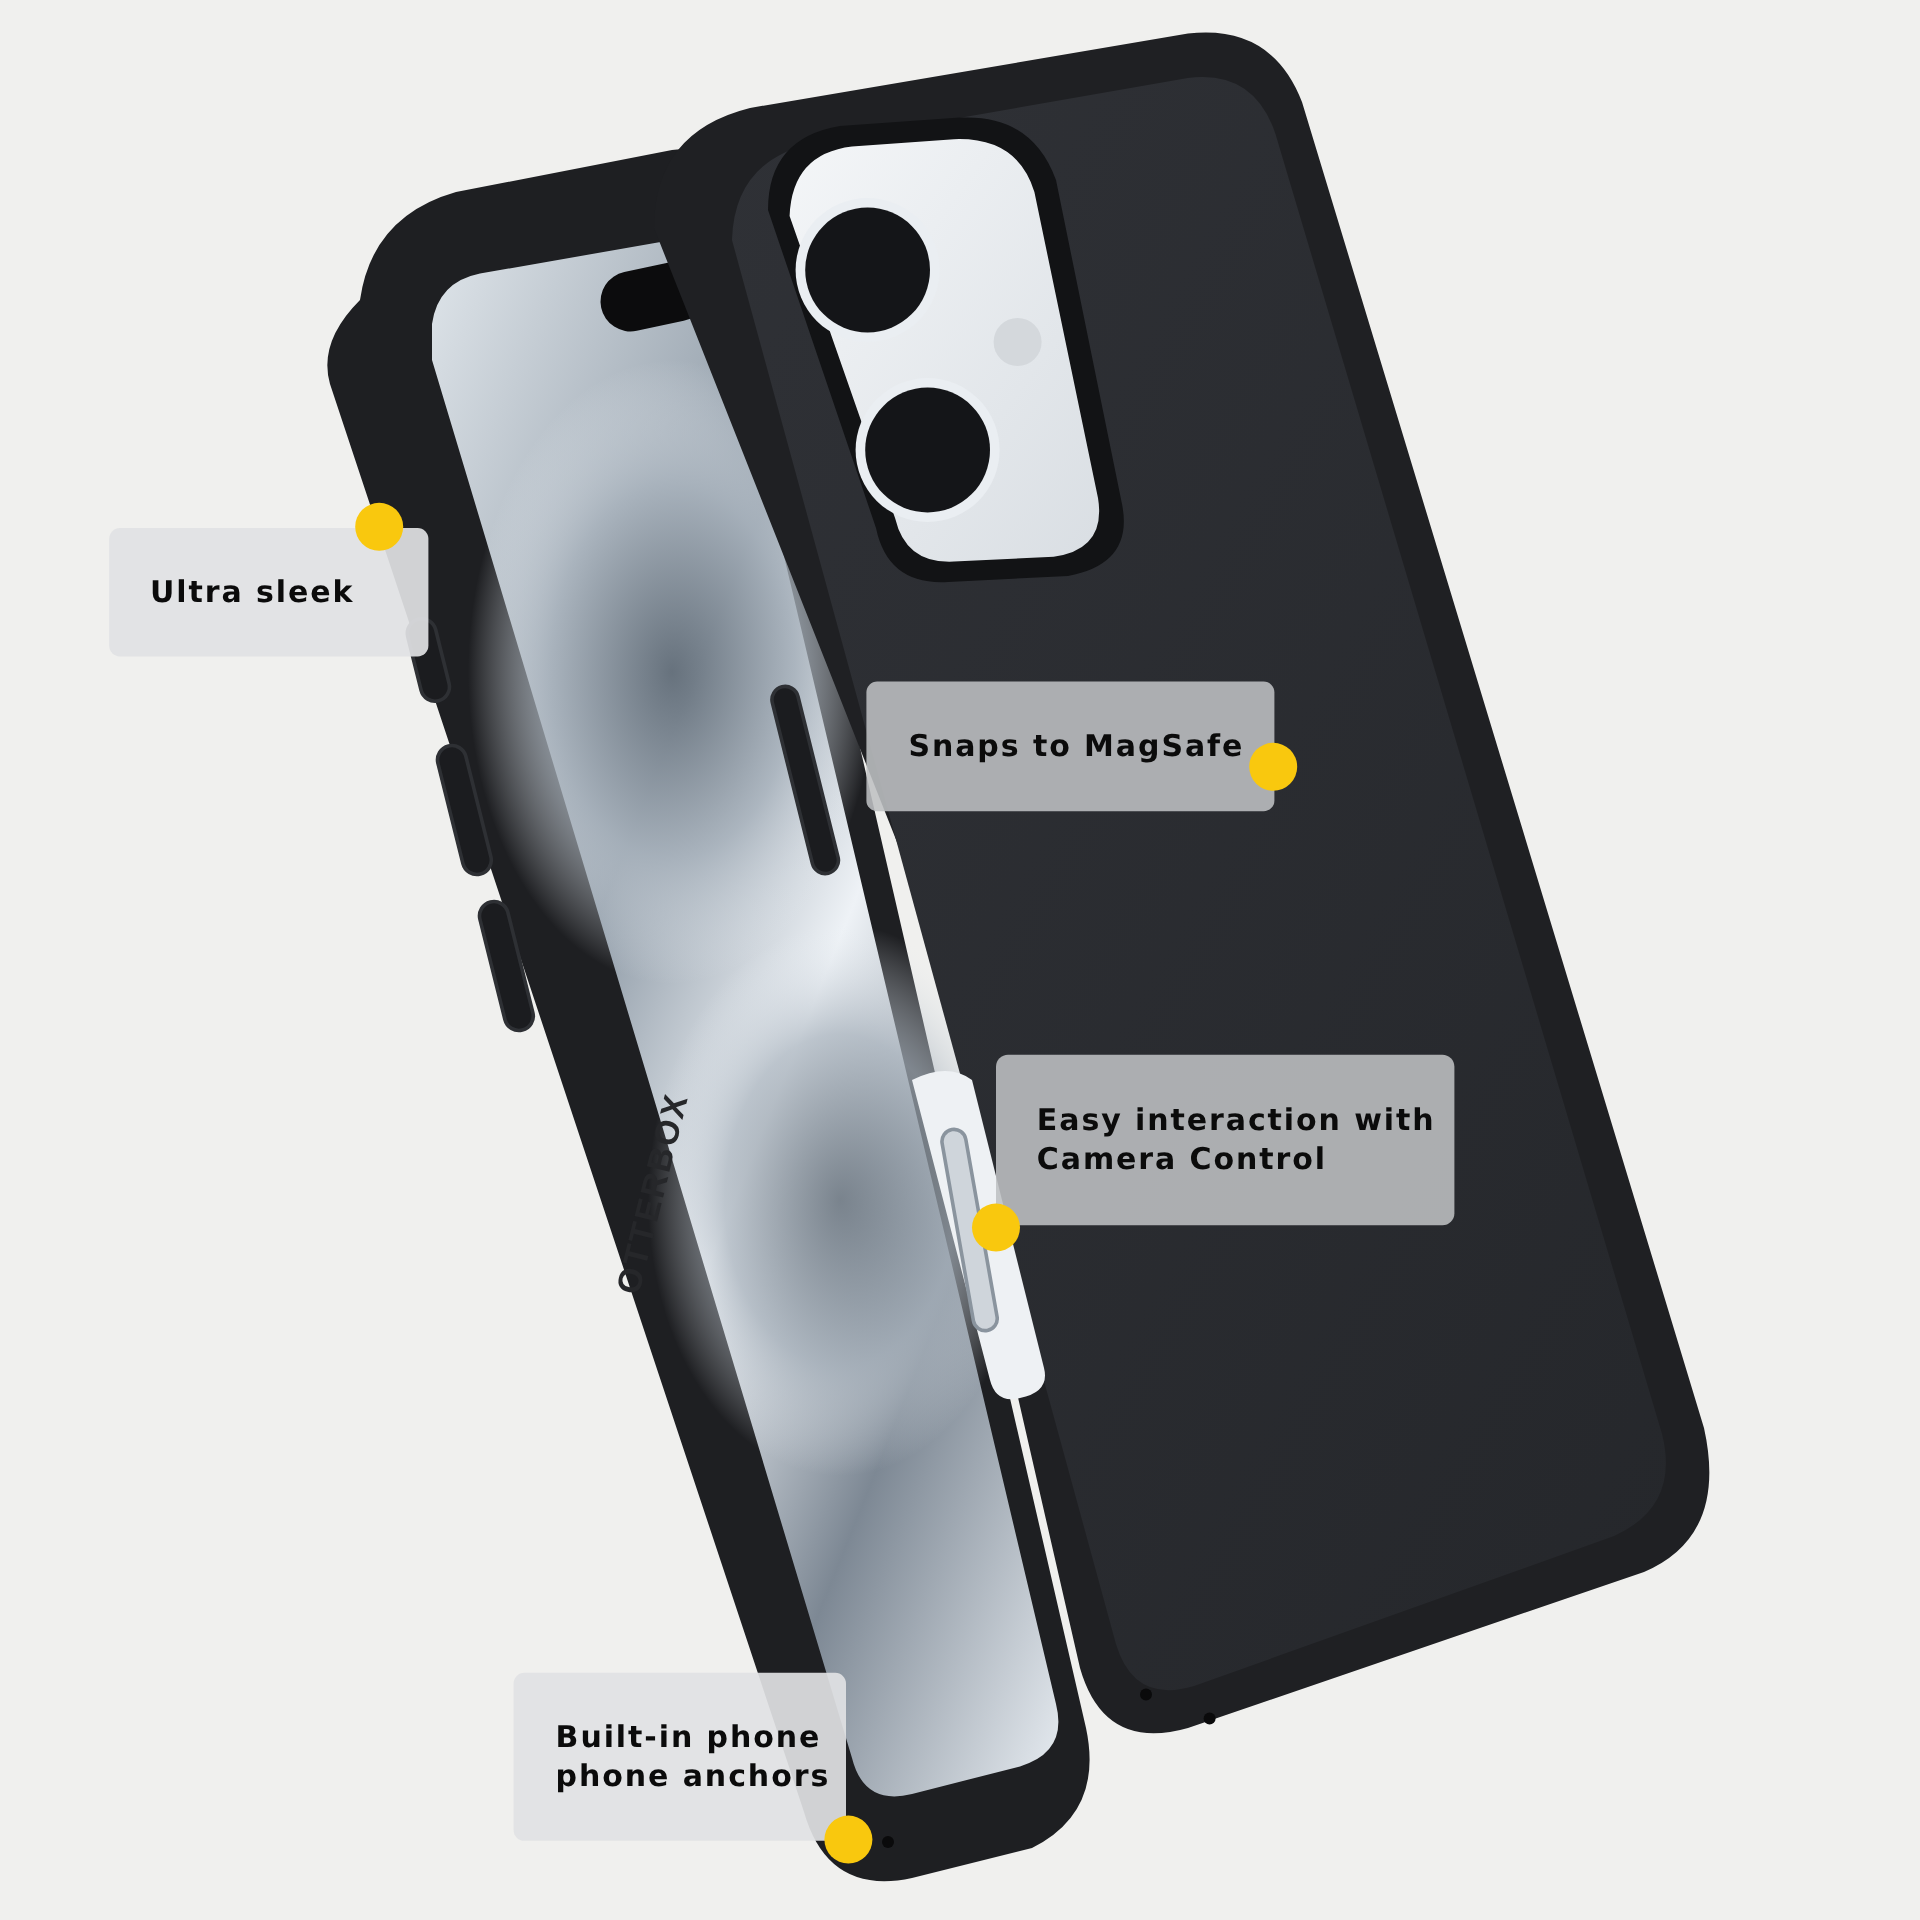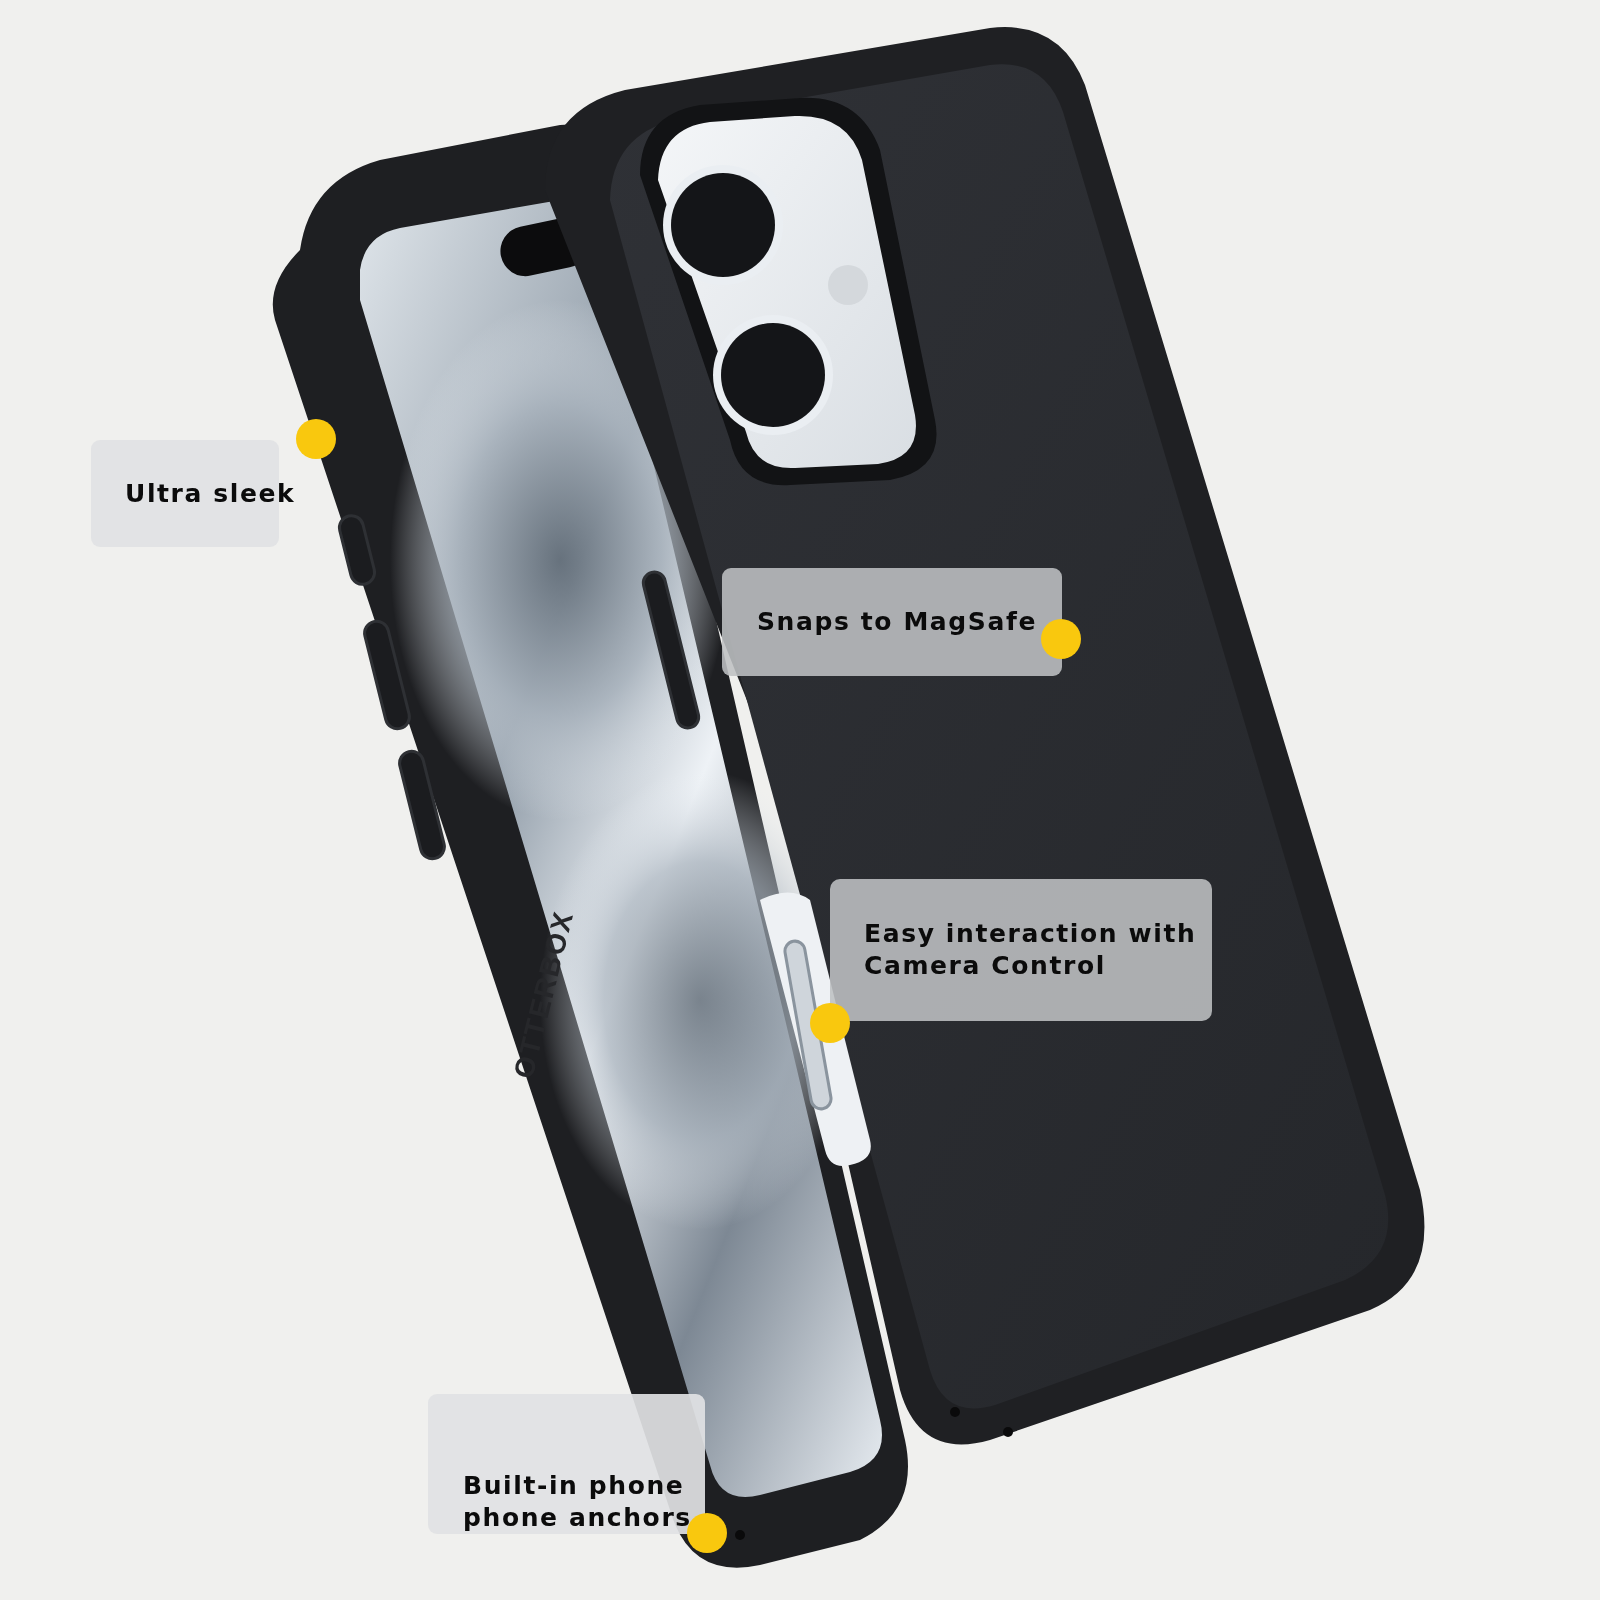--- a/index.html
+++ b/index.html
@@ -92,33 +92,33 @@
 
     <rect x="660" y="570" width="22" height="160" rx="11" fill="#1b1c1f" stroke="#2e3034" stroke-width="3" transform="rotate(-14 671 650)"></rect>
 
     <path d="M760 900 Q790 885 810 900 L870 1140 Q875 1160 850 1165 Q830 1170 825 1150 Z" fill="#eef1f4"></path>
     <rect x="798" y="940" width="20" height="170" rx="10" fill="#cfd5db" stroke="#8a949e" stroke-width="3" transform="rotate(-10 808 1025)"></rect>
     <circle cx="955" cy="1412" r="5" fill="#0a0a0b"></circle>
     <circle cx="1008" cy="1432" r="5" fill="#0a0a0b"></circle>
   </g>
 </svg>
 
-<div class="callout light" style="left:91px; top:440px; width:188px; height:107px; padding-left:34px;">
+<div class="callout light" style="left:91px; top:440px; width:266px; height:107px; padding-left:34px;">
   <span>Ultra sleek</span>
 </div>
 <div class="dot" style="left:296px; top:419px;"></div>
 
 <div class="callout dark" style="left:722px; top:531px; width:340px; height:108px; padding-left:35px;margin-top:37px;">
   <span>Snaps to MagSafe</span>
 </div>
 <div class="dot" style="left:1041px; top:619px;"></div>
 
 <div class="callout dark" style="left:830px; top:879px; width:382px; height:142px; padding-left:34px;border-radius:10px;">
   <span>Easy interaction with</span>
   <span>Camera Control</span>
 </div>
 <div class="dot" style="left:810px; top:1003px;"></div>
 
-<div class="callout light" style="left:428px; top:1394px; width:277px; height:140px; padding-left:35px;justify-content:flex-end;">
+<div class="callout light" style="left:428px; top:1394px; width:277px; height:140px; padding-left:35px;">
   <span>Built-in phone</span>
   <span>phone anchors</span>
 </div>
 <div class="dot" style="left:687px; top:1513px;"></div>
 
 </body></html>

